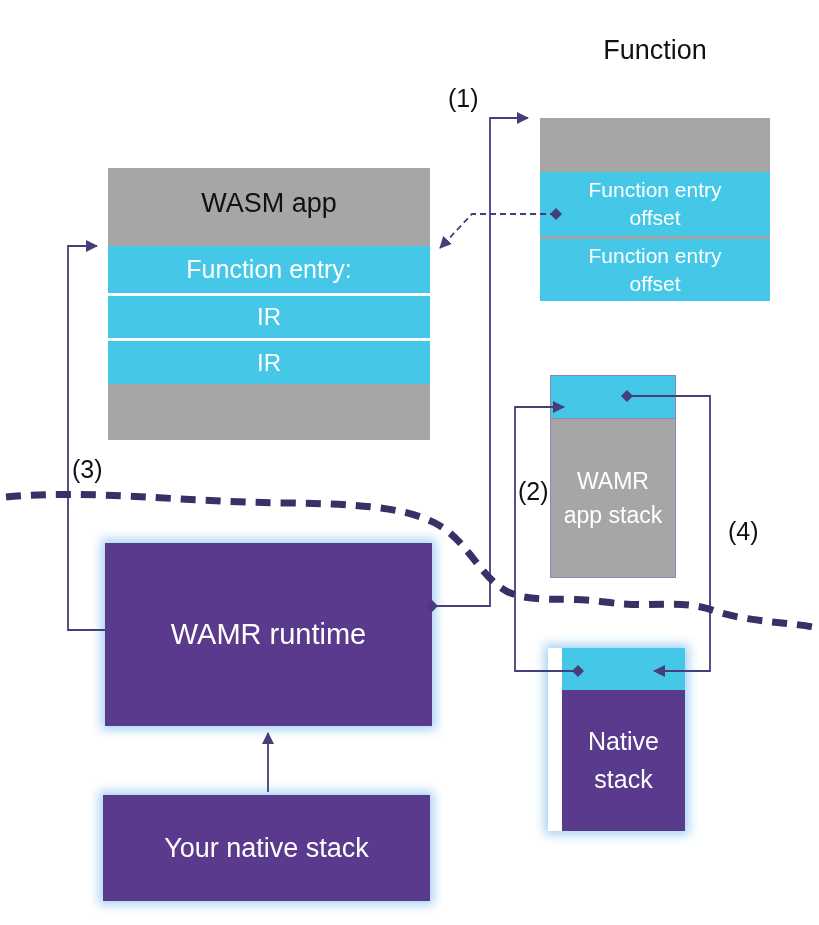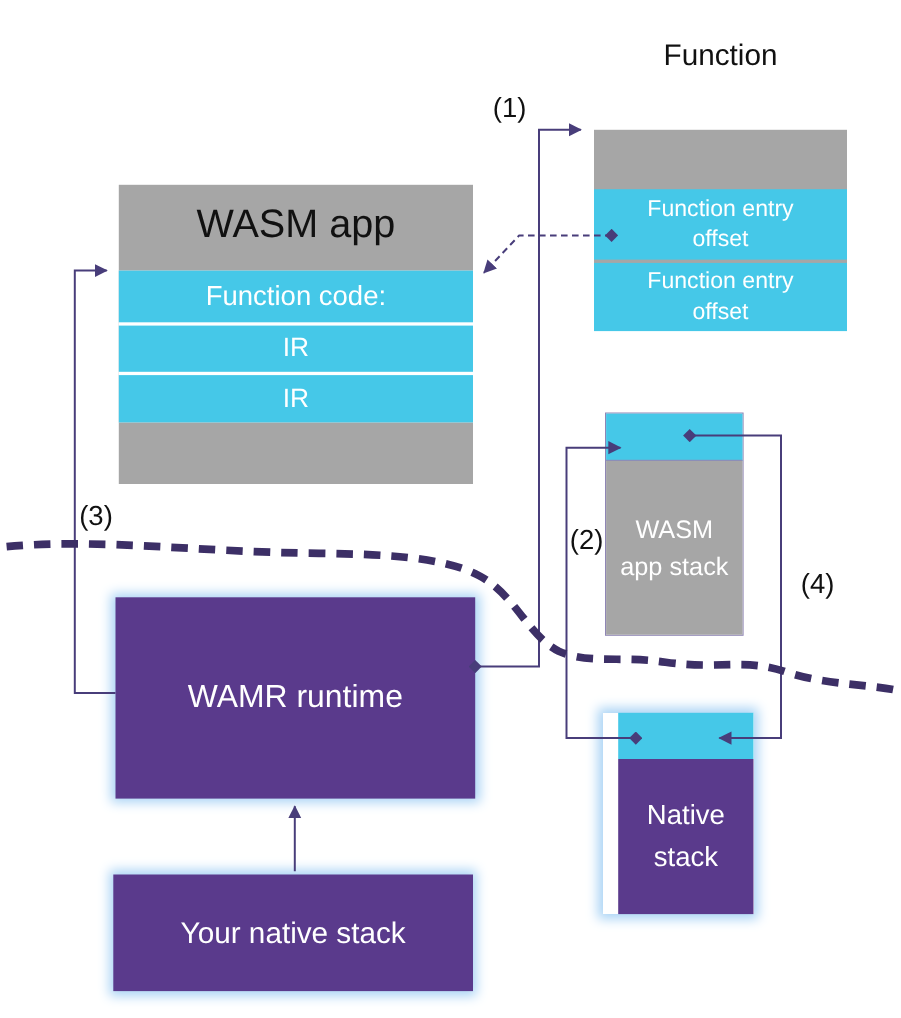--- a/index.html
+++ b/index.html
@@ -43,40 +43,40 @@
   <div class="abs gray" style="left:540px; top:118px; width:230px; height:150px;">
     <div class="abs cyan center white-text" style="left:0; right:0; top:54px; height:64px; font-size:21px; line-height:1.35;">
       <span style="display:inline-block; max-width:170px;">Function entry offset</span>
     </div>
     <div class="abs cyan center white-text" style="left:0; right:0; top:121px; height:62px; font-size:21px; line-height:1.35;">
       <span style="display:inline-block; max-width:170px;">Function entry offset</span>
     </div>
   </div>
 
   <div class="abs gray" style="left:108px; top:168px; width:322px; height:272px;">
-    <div class="abs center dark-text" style="left:0; right:0; top:0; height:70px; font-size:36px;text-align:right;">
+    <div class="abs center dark-text" style="left:0; right:0; top:0; height:70px; font-size:27px;text-align:right;">
       <span>WASM app</span>
     </div>
     <div class="abs" style="left:0; right:0; top:78px; height:138px; background:#ffffff;">
       <div class="cyan center white-text" style="height:47px; margin-bottom:3px; font-size:25px;">
-        <span>Function code:</span>
+        <span>Function entry:</span>
       </div>
       <div class="cyan center white-text" style="height:42px; margin-bottom:3px; font-size:24px;">
         <span>IR</span>
       </div>
       <div class="cyan center white-text" style="height:43px; font-size:24px;">
         <span>IR</span>
       </div>
     </div>
   </div>
 
   <div class="abs" style="left:550px; top:375px; width:126px; height:203px; border:1px solid #8f86b5;">
     <div class="cyan" style="height:43px; border-bottom:1px solid #8f86b5;"></div>
     <div class="gray center white-text" style="height:158px; font-size:23px; line-height:1.5;">
-      <span style="display:inline-block; max-width:100px;">WASM app stack</span>
+      <span style="display:inline-block; max-width:100px;">WAMR app stack</span>
     </div>
   </div>
 
   <div class="abs glow" style="left:548px; top:648px; width:137px; height:183px;padding-left:14px;">
     <div class="cyan" style="height:42px;"></div>
     <div class="purple center white-text" style="height:141px; font-size:25px; line-height:1.5;">
       <span style="display:inline-block; max-width:90px;">Native stack</span>
     </div>
   </div>
 

